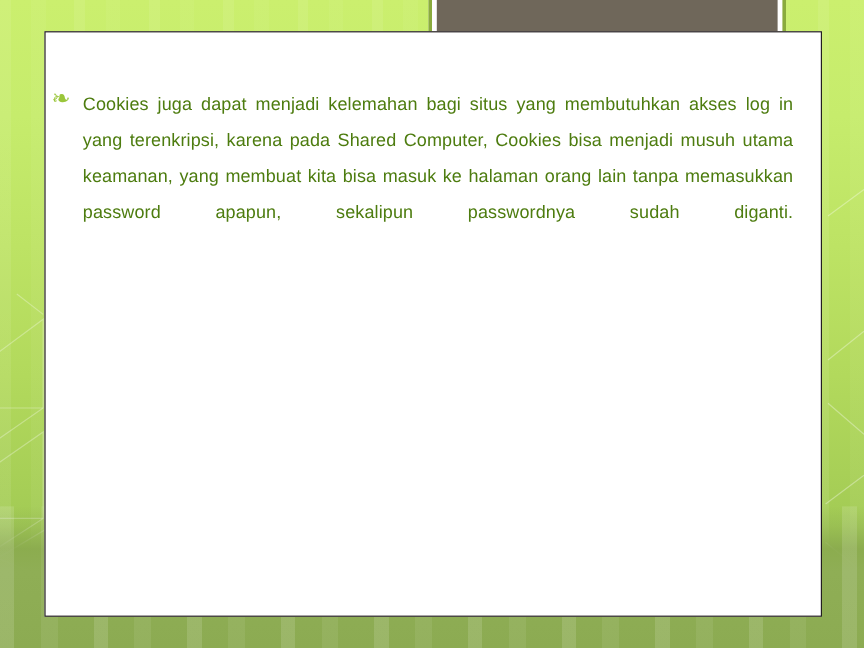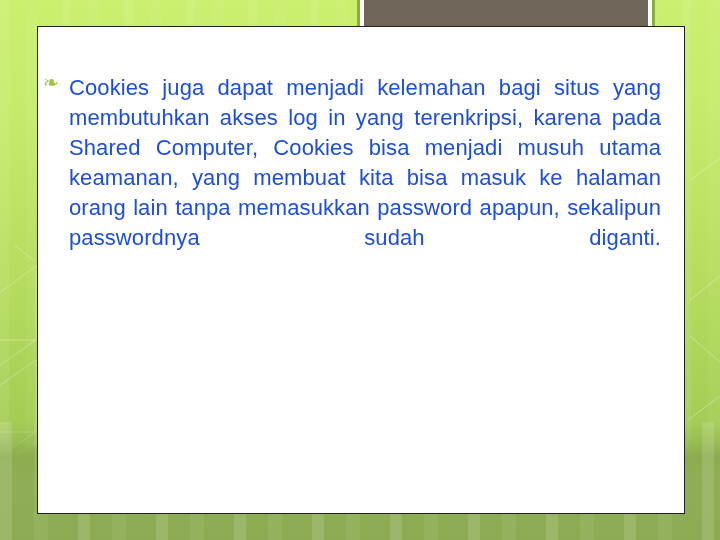--- a/index.html
+++ b/index.html
@@ -140,23 +140,23 @@
     top: 46px;
     width: 24px;
     font-size: 19px;
     line-height: 1;
     color: #9ac63a;
     text-align: left;
   }
   .bullet-text {
     display: block;
     font-family: "Liberation Sans", sans-serif;
-    font-size: 22px;
+    font-size: 15px;
     line-height: 30px;
-    color: #1d4ed8;
+    color: #4d7c0f;
     text-align: justify;
     text-justify: inter-word;
     padding: 46px 23px 0 0;
     letter-spacing: 0.1px;
   }
   .bullet-text:after {
     content: "";
     display: inline-block;
     width: 100%;
   }

